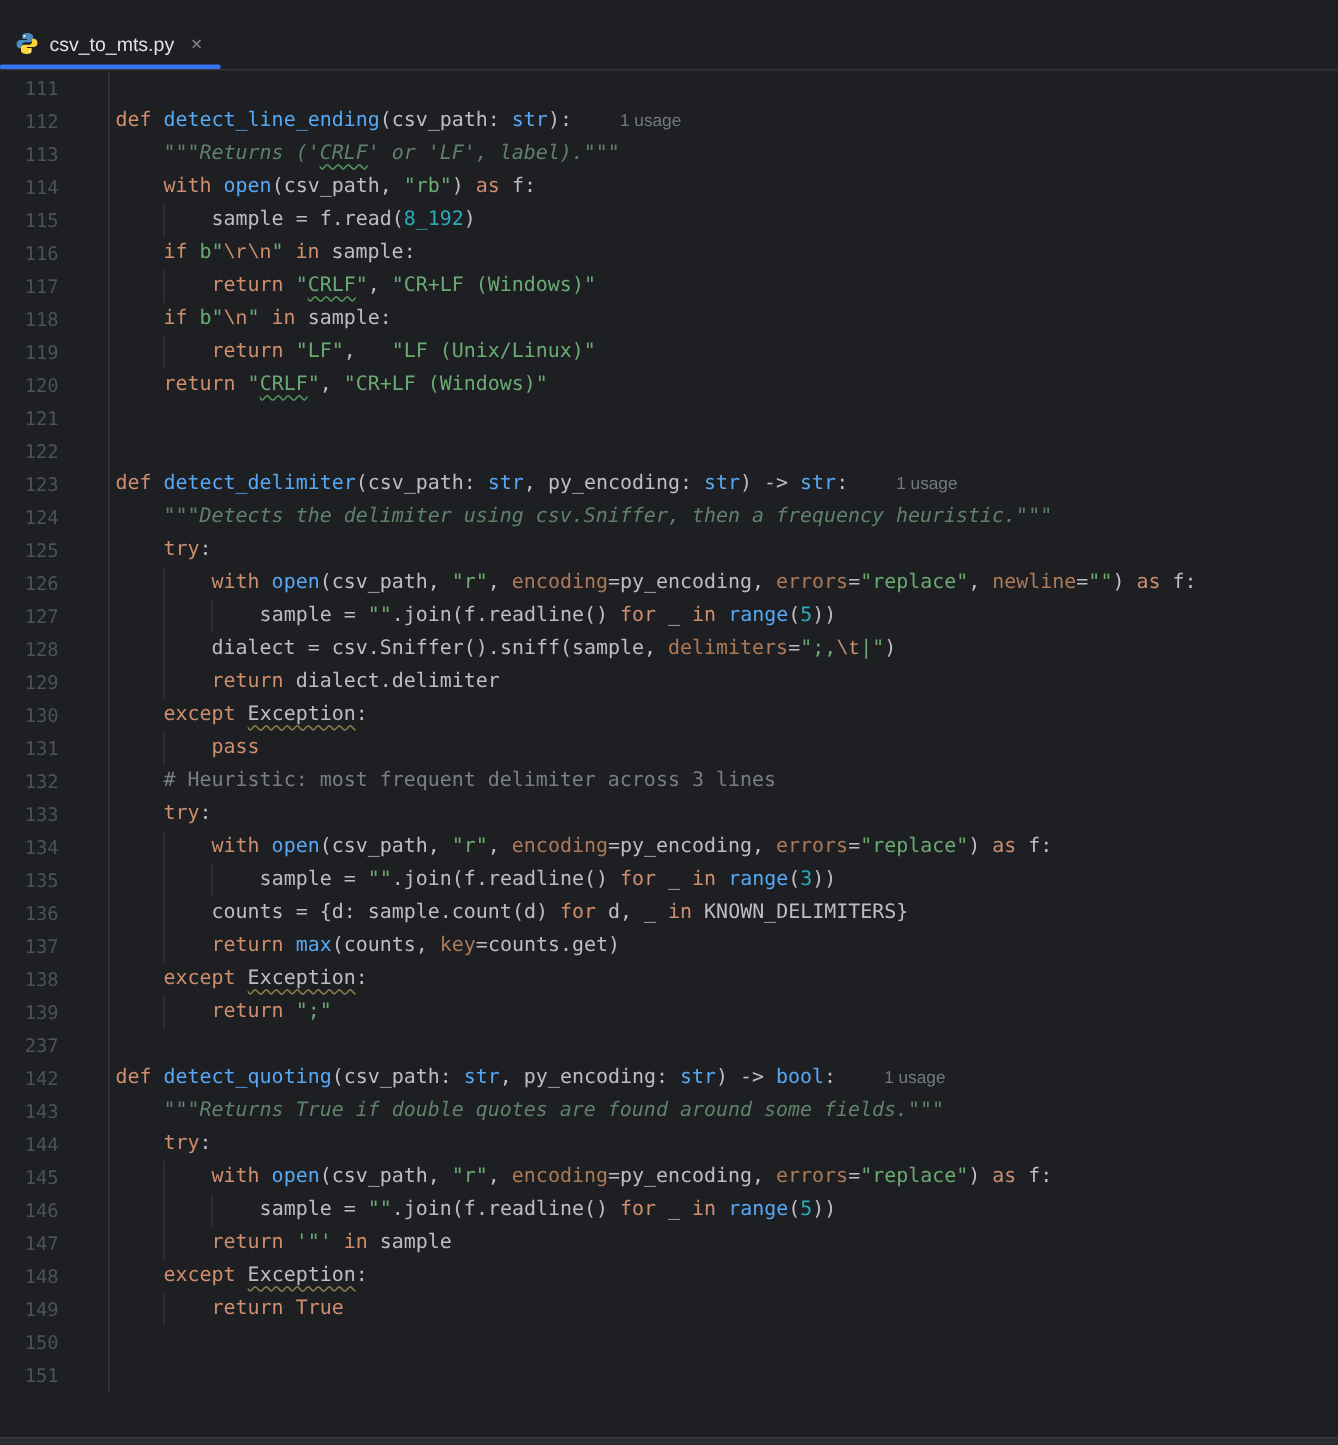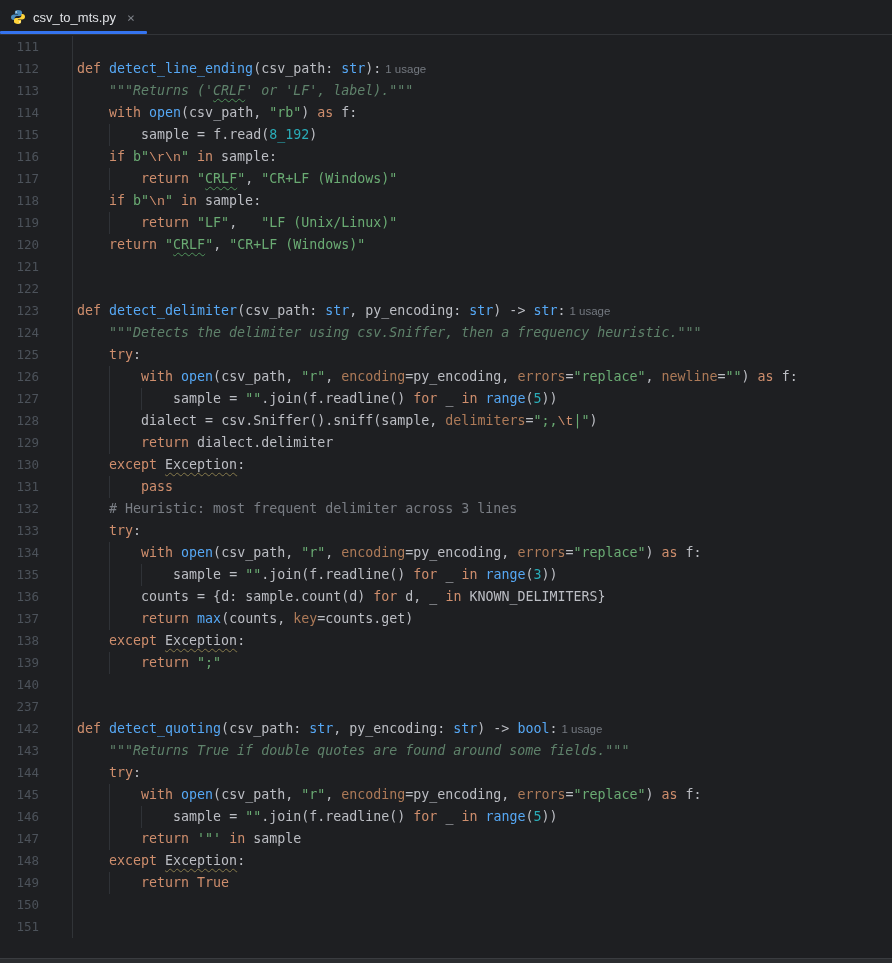--- a/index.html
+++ b/index.html
@@ -1,20 +1,20 @@
 <!DOCTYPE html>
 <html><head>
 <meta charset="utf-8">
 <style>
   * { margin:0; padding:0; box-sizing:border-box; }
   html,body { width:892px; height:963px; background:#1E1F22; overflow:hidden;
               font-family:"Liberation Sans", sans-serif; }
 
   
-  .tabbar { height:35px; background:#1E1F22; border-bottom:1px solid #323438;
+  .tabbar { height:47px; background:#1E1F22; border-bottom:1px solid #323438;
             display:flex; align-items:flex-end; }
   .tab { position:relative; height:34px; display:inline-flex; align-items:center;
          gap:7px; padding:0 12px 0 10px; cursor:pointer; }
   .tab.active::after { content:""; position:absolute; left:0; right:0; bottom:0;
          height:3px; background:#3574F0; border-radius:1px; }
   .tab-label { color:#DFE1E5; font-size:13px; }
   .tab-close { color:#7F838A; font-size:13px; line-height:1; margin-left:4px;
                font-family:"DejaVu Sans Mono", monospace; }
   .pyicon { width:16px; height:16px; display:block; }
 
@@ -38,21 +38,21 @@
   .tk.p   { color:#BCBEC4; }
   .tk.str { color:#6AAB73; }
   .tk.doc { color:#5F826B; font-style:italic; }
   .tk.num { color:#2AACB8; }
   .tk.com { color:#7A7E85; }
   .tk.arg { color:#AD7A58; }
   .tk.esc { color:#CF8E6D;font-family:Liberation Mono, monospace; }
   .tk.typo { text-decoration:underline wavy #50935B 1px; text-underline-offset:3px; }
   .tk.warn { text-decoration:underline wavy #867A4C 1px; text-underline-offset:3px; }
 
-  .usage { color:#747980; font-size:11.5px; margin-left:4px;
+  .usage { color:#747980; font-size:11.5px; margin-left:32px;
            font-family:"Liberation Sans", sans-serif; }
 
   .bottom-strip { position:absolute; left:0; right:0; bottom:0; height:5px;
                   background:#2B2D30; border-top:1px solid #3A3C40; }
 </style>
 </head>
 <body>
 
 <div class="tabbar">
   <div class="tab active">
@@ -178,24 +178,20 @@
     </div>
     <div class="row">
       <div class="gutter"><span class="ln">138</span></div>
       <div class="code"><span class="tk p">    </span><span class="tk kw">except </span><span class="tk v warn">Exception</span><span class="tk p">:</span></div>
     </div>
     <div class="row">
       <div class="gutter"><span class="ln">139</span></div>
       <div class="code"><i class="guide" style="left: calc(4ch + 4px);"></i><span class="tk p">        </span><span class="tk kw">return </span><span class="tk str">";"</span></div>
     </div>
     <div class="row">
-      <div class="gutter"><span class="ln">140</span></div>
-      <div class="code"></div>
-    </div>
-    <div class="row">
       <div class="gutter"><span class="ln">237</span></div>
       <div class="code"></div>
     </div>
     <div class="row">
       <div class="gutter"><span class="ln">142</span></div>
       <div class="code"><span class="tk kw">def </span><span class="tk fn">detect_quoting</span><span class="tk p">(</span><span class="tk v">csv_path</span><span class="tk p">: </span><span class="tk ty">str</span><span class="tk p">, </span><span class="tk v">py_encoding</span><span class="tk p">: </span><span class="tk ty">str</span><span class="tk p">) -&gt; </span><span class="tk ty">bool</span><span class="tk p">:</span><span class="usage">1 usage</span></div>
     </div>
     <div class="row">
       <div class="gutter"><span class="ln">143</span></div>
       <div class="code"><span class="tk p">    </span><span class="tk doc">"""Returns True if double quotes are found around some fields."""</span></div>

